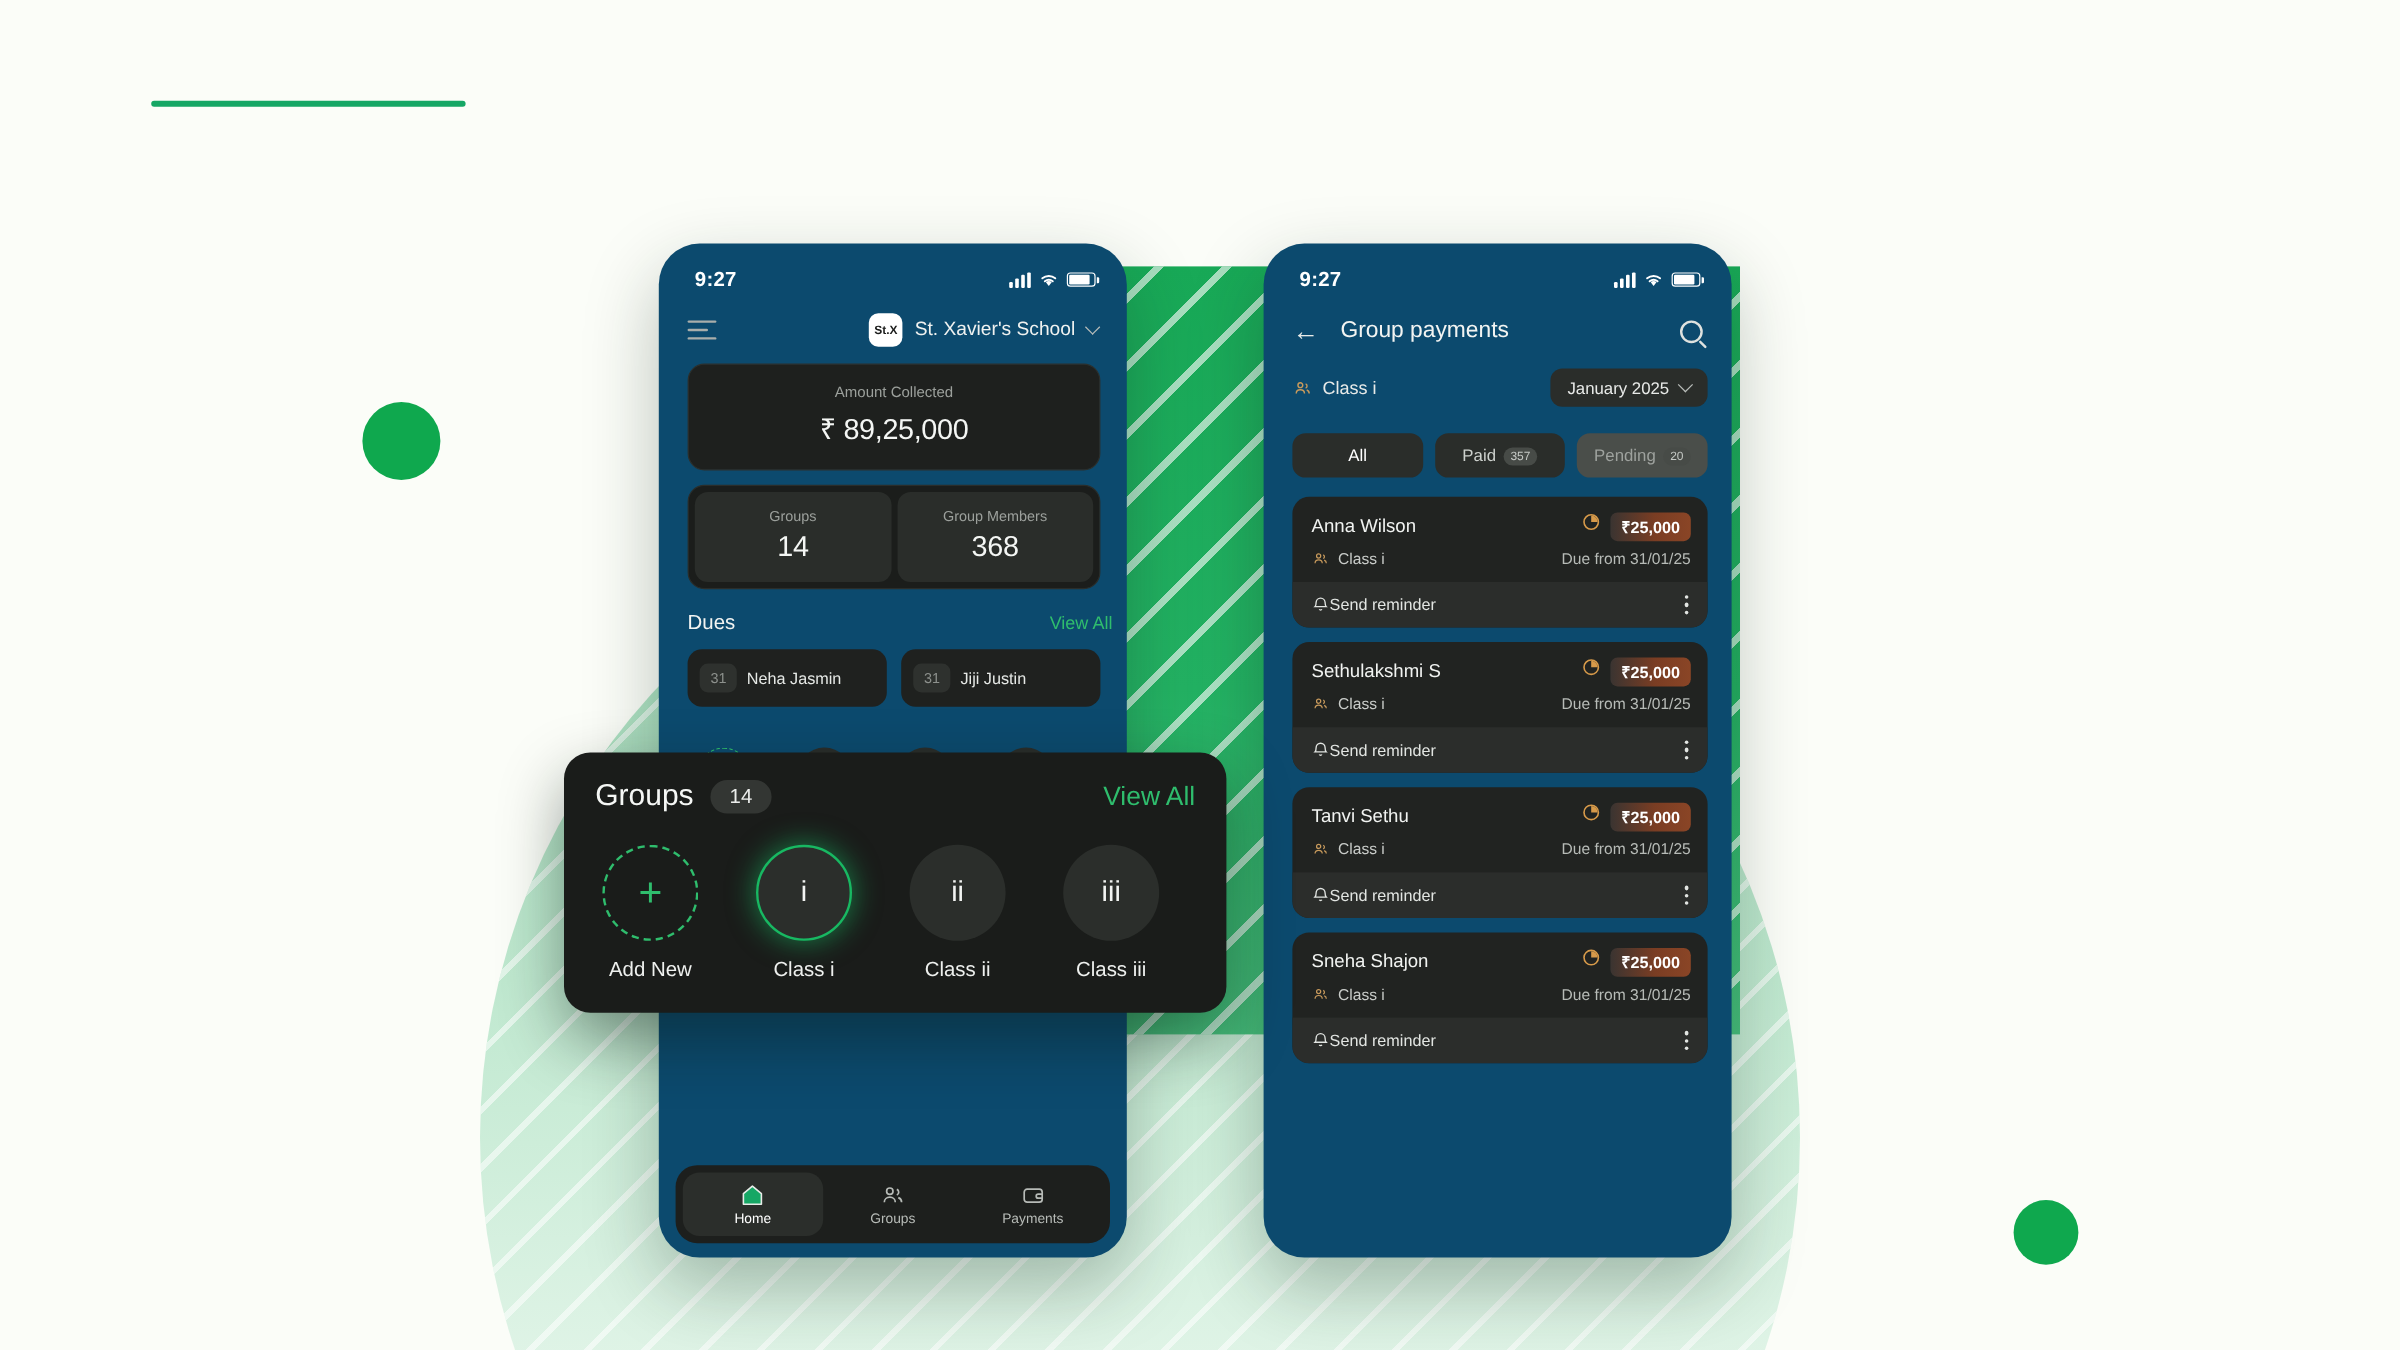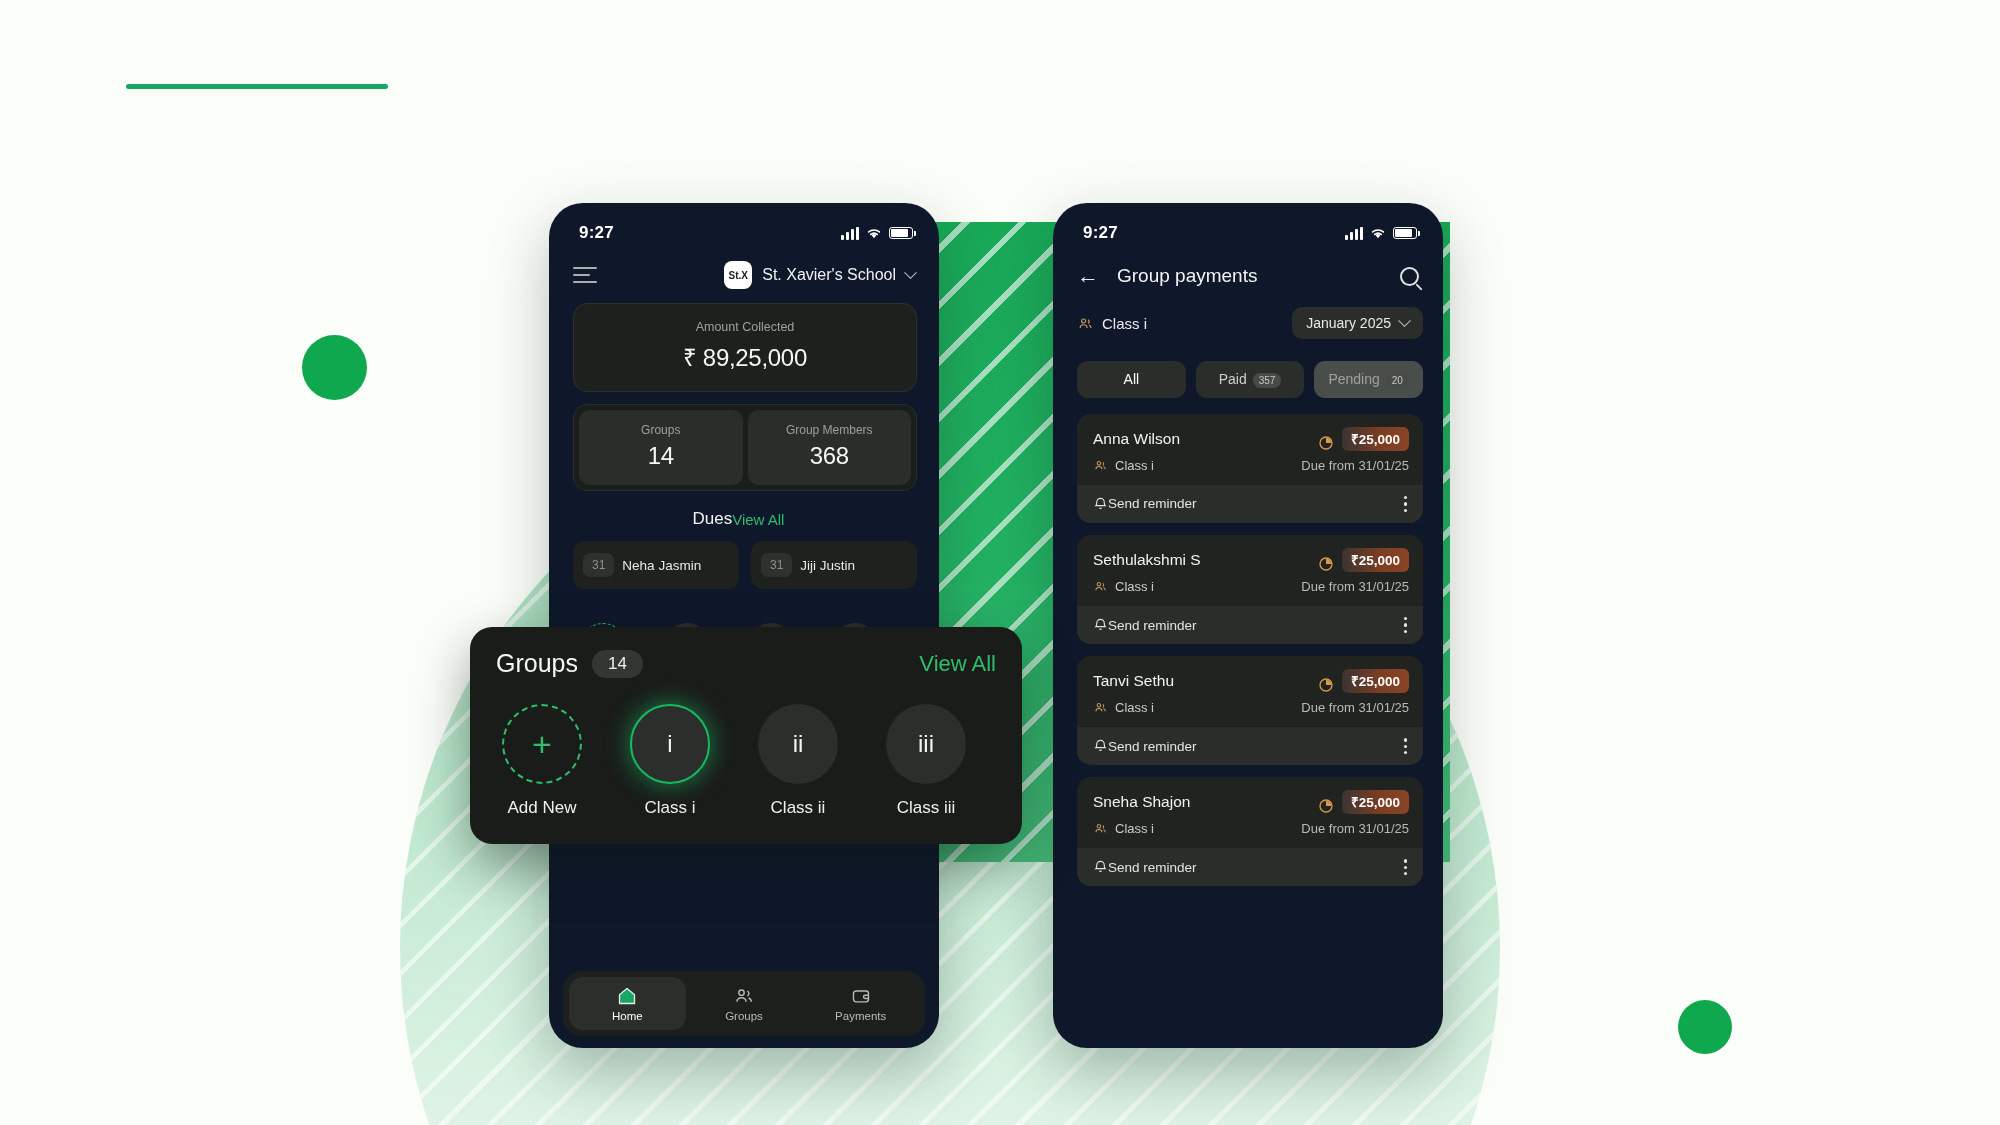--- a/index.html
+++ b/index.html
@@ -67,21 +67,21 @@
   }
   .headline-underline {
     margin-top: 14px; margin-left: 56px;
     width: 262px; height: 5px; border-radius: 3px;
     background: #16a765;
   }
 
   
   .phone {
     position: absolute;
-    background: #0f172a;
+    background: #0c4a6e;
     border-radius: 34px;
     overflow: hidden;
     z-index: 20;
     box-shadow: 0 24px 60px rgba(20,40,28,0.28);
   }
   .phone-left  { left: 549px; top: 203px; width: 390px; height: 845px; }
   .phone-right { left: 1053px; top: 203px; width: 390px; height: 845px; z-index: 25; }
 
   
   .statusbar {
@@ -156,21 +156,21 @@
     content: ""; position: absolute; left: 0; top: 14%; height: 72%; width: 1px; background: #343834;
   }
   .stat-label { color: #9ca09c; font-size: 12.5px; }
   .stat-value { color: #f4f6f4; font-size: 24px; margin-top: 6px; letter-spacing: -0.3px; }
 
   .card-outer2 { margin: 12px 22px 0 24px; background: #1b1d1b; border: 1px solid #2a2d2a; border-radius: 14px; display: flex; padding: 5px; gap: 5px; }
   .stat-box { flex: 1; background: #2a2d2a; border-radius: 11px; padding: 13px 8px 15px; text-align: center; }
   .stat-box .stat-label { font-size: 12px; }
   .stat-box .stat-value { font-size: 24px; margin-top: 5px; }
 
-  .row-head { display: flex; align-items: center; justify-content: center; padding: 18px 35px 0 24px; }
+  .row-head { display: flex; align-items: center; justify-content: space-between; padding: 18px 12px 0 24px; }
   .row-head .sec-title { font-size: 17px; }
   .link-green { color: #2fbd6d; font-size: 15px; }
 
   .dues-row { display: flex; gap: 12px; padding: 12px 22px 0 24px; }
   .due-chip { flex: 1; background: #1f211f; border-radius: 12px; padding: 12px 10px; display: flex; align-items: center; gap: 8px; }
   .due-day { background: #2e312e; color: #8d918d; font-size: 12px; border-radius: 7px; padding: 5px 9px; }
   .due-name { color: #e6e9e6; font-size: 13.5px; }
 
   .groups-mini { display: flex; gap: 28px; padding: 34px 24px 0 26px; }
   .gm-item { text-align: center; width: 56px; }
@@ -239,21 +239,21 @@
   .tab { flex: 1; background: #2a2d2a; border-radius: 11px; padding: 10px 4px; text-align: center; color: #cdd1cd; font-size: 14px; }
   .tab.active { color: #fff; }
   .tab.hl { background: #45494500; background-color: #4a4e4a; color: #9ea29e; }
   .tab-badge { display: inline-flex; align-items: center; justify-content: center; background: #474b47; color: #c6cac6; font-size: 10px; border-radius: 9px; padding: 2px 6px; margin-left: 6px; vertical-align: middle; }
 
   .pay-list { padding: 16px 20px 0 24px; display: flex; flex-direction: column; gap: 12px; }
   .pay-card { background: #212321; border-radius: 14px; overflow: hidden; }
   .pc-top { padding: 13px 14px 12px 16px; }
   .pc-row1 { display: flex; align-items: center; justify-content: space-between; }
   .pc-name { color: #f1f3f1; font-size: 15.5px; }
-  .pc-amt-wrap { display: flex; align-items: flex-end; gap: 8px; }
+  .pc-amt-wrap { display: flex; align-items: flex-start; gap: 8px; }
   .pc-amt { background: linear-gradient(90deg, #3a3431 0%, #7a3d23 55%, #8a4526 100%); color: #fff; font-size: 13.5px; font-weight: 700; border-radius: 6px; padding: 3px 9px; }
   .pc-row2 { display: flex; align-items: center; justify-content: space-between; margin-top: 7px; }
   .pc-class { display: flex; align-items: center; gap: 7px; color: #c9ccc9; font-size: 13px; }
   .pc-due { color: #b7bbb7; font-size: 13px; }
   .pc-bot { background: #2b2d2b; display: flex; align-items: center; justify-content: space-between; padding: 11px 16px; }
   .pc-remind { display: flex; align-items: center; gap: 0; color: #e2e5e2; font-size: 13.5px; }
   .kebab { display: flex; flex-direction: column; gap: 3px; }
   .kebab i { width: 3.4px; height: 3.4px; border-radius: 50%; background: #e2e5e2; display: block; }
 </style>
 </head>

